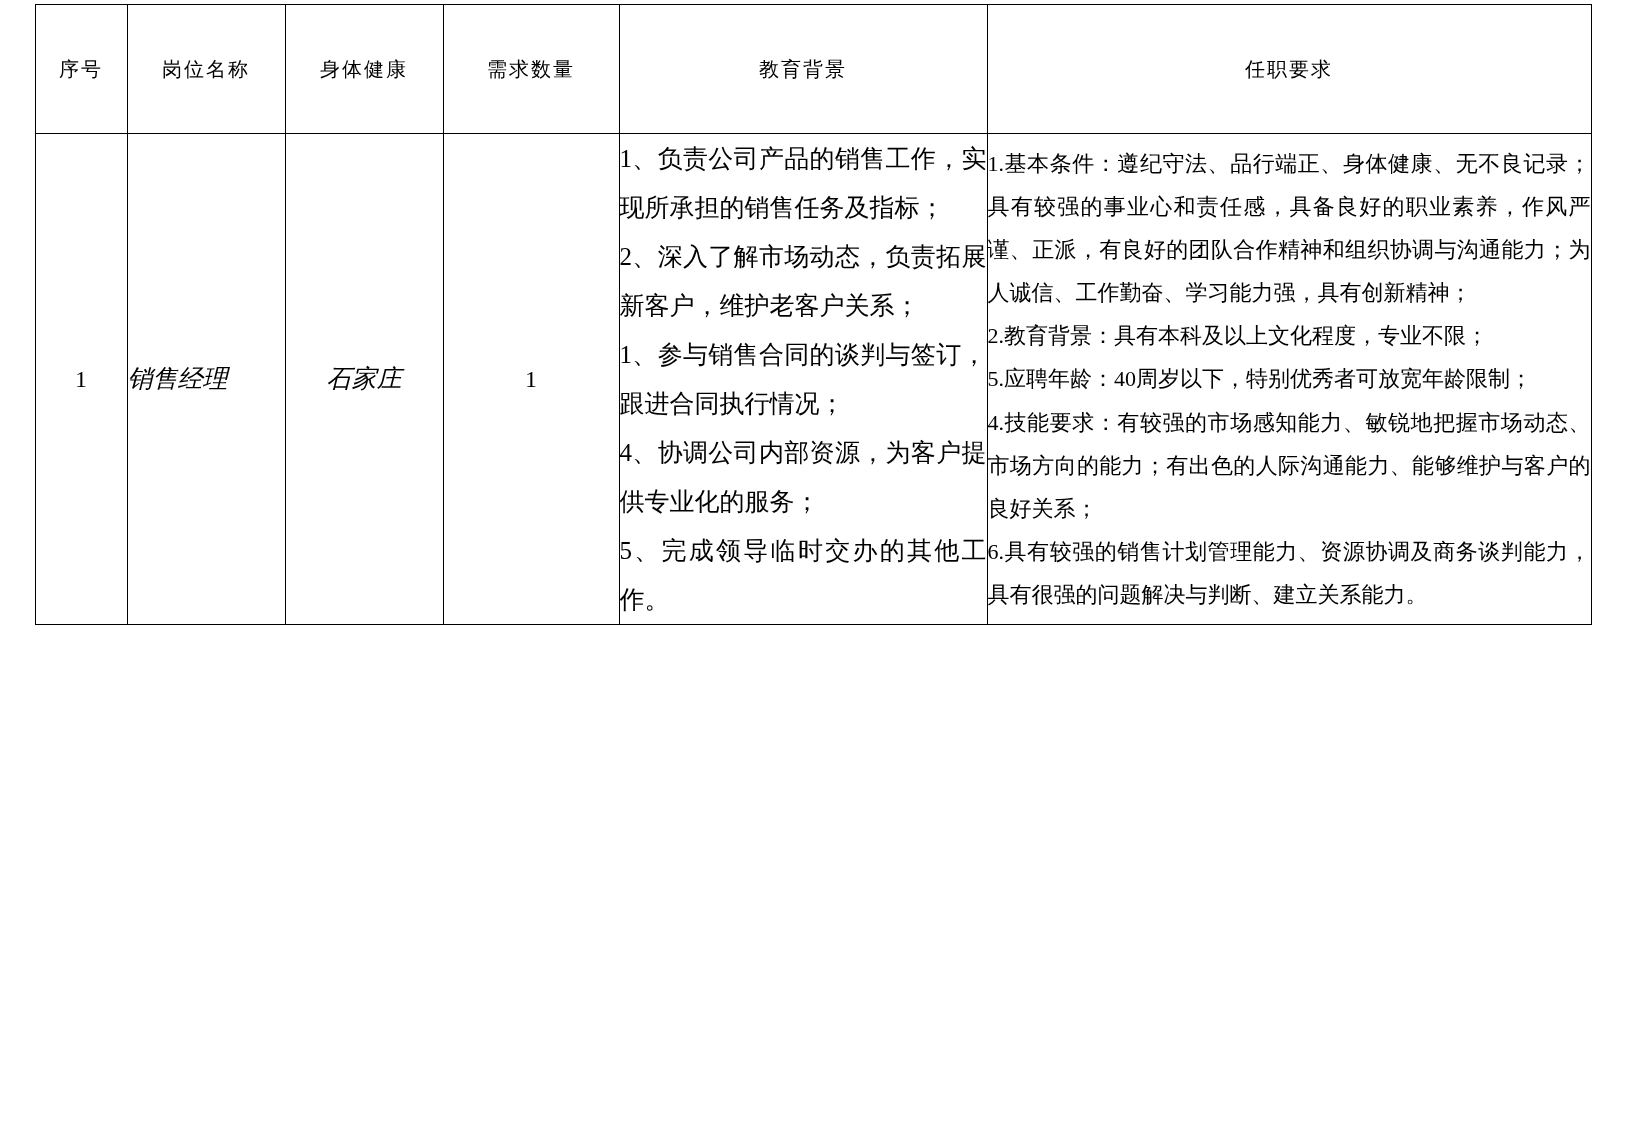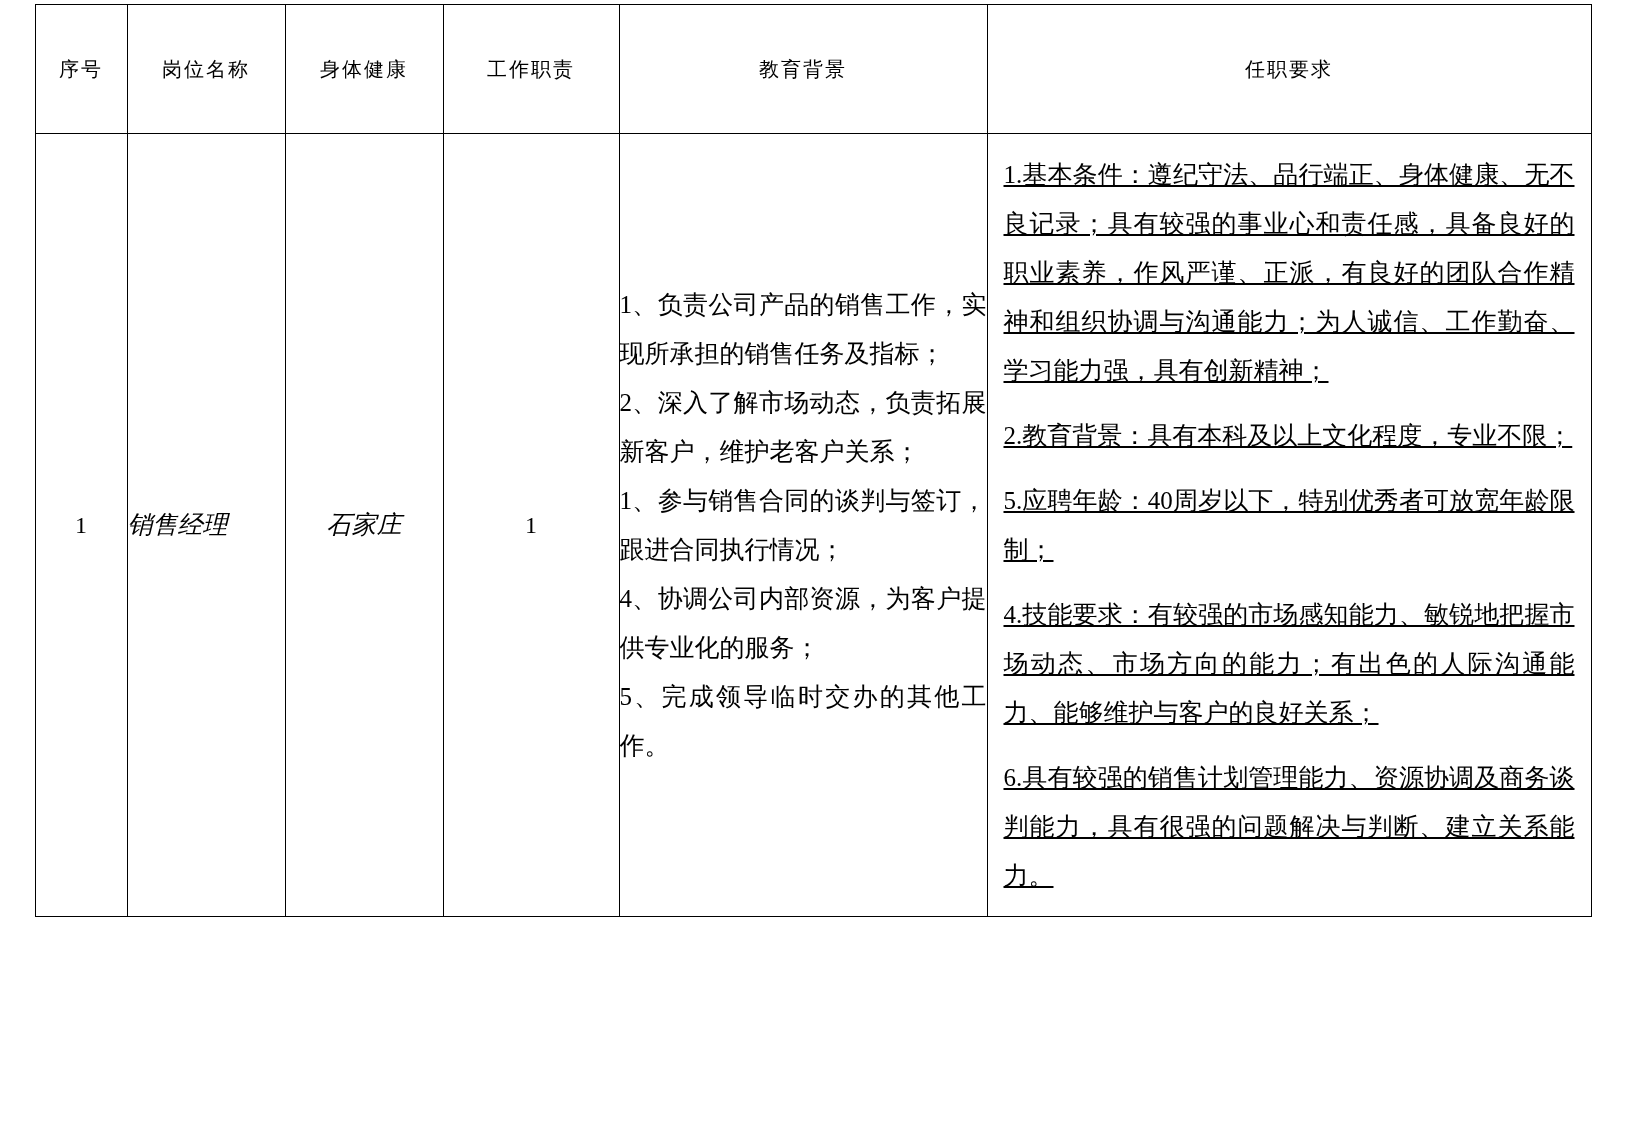--- a/index.html
+++ b/index.html
@@ -83,25 +83,24 @@
     text-justify: inter-ideograph;
   }
   td.cell-duty p {
     margin: 0;
     font-size: 25px;
     line-height: 1.96;
     text-align: justify;
     text-indent: 0;
   }
   td.cell-req p {
-    margin: 16px;
-    font-size: 25px;
+    margin: 0;
+    font-size: 22px;
     line-height: 1.96;
     text-align: justify;
-    text-decoration: underline;
   }
   .duty-inner, .req-inner {
     display: block;
   }
 </style>
 </head>
 <body>
 
 <div class="page">
   <table class="job-table">
@@ -118,21 +117,21 @@
         <th>
           <span class="hd">序号</span>
         </th>
         <th>
           <span class="hd">岗位名称</span>
         </th>
         <th>
           <span class="hd">身体健康</span>
         </th>
         <th>
-          <span class="hd">工作职责</span>
+          <span class="hd">需求数量</span>
         </th>
         <th>
           <span class="hd">教育背景</span>
         </th>
         <th>
           <span class="hd">任职要求</span>
         </th>
       </tr>
     </thead>
     <tbody>

